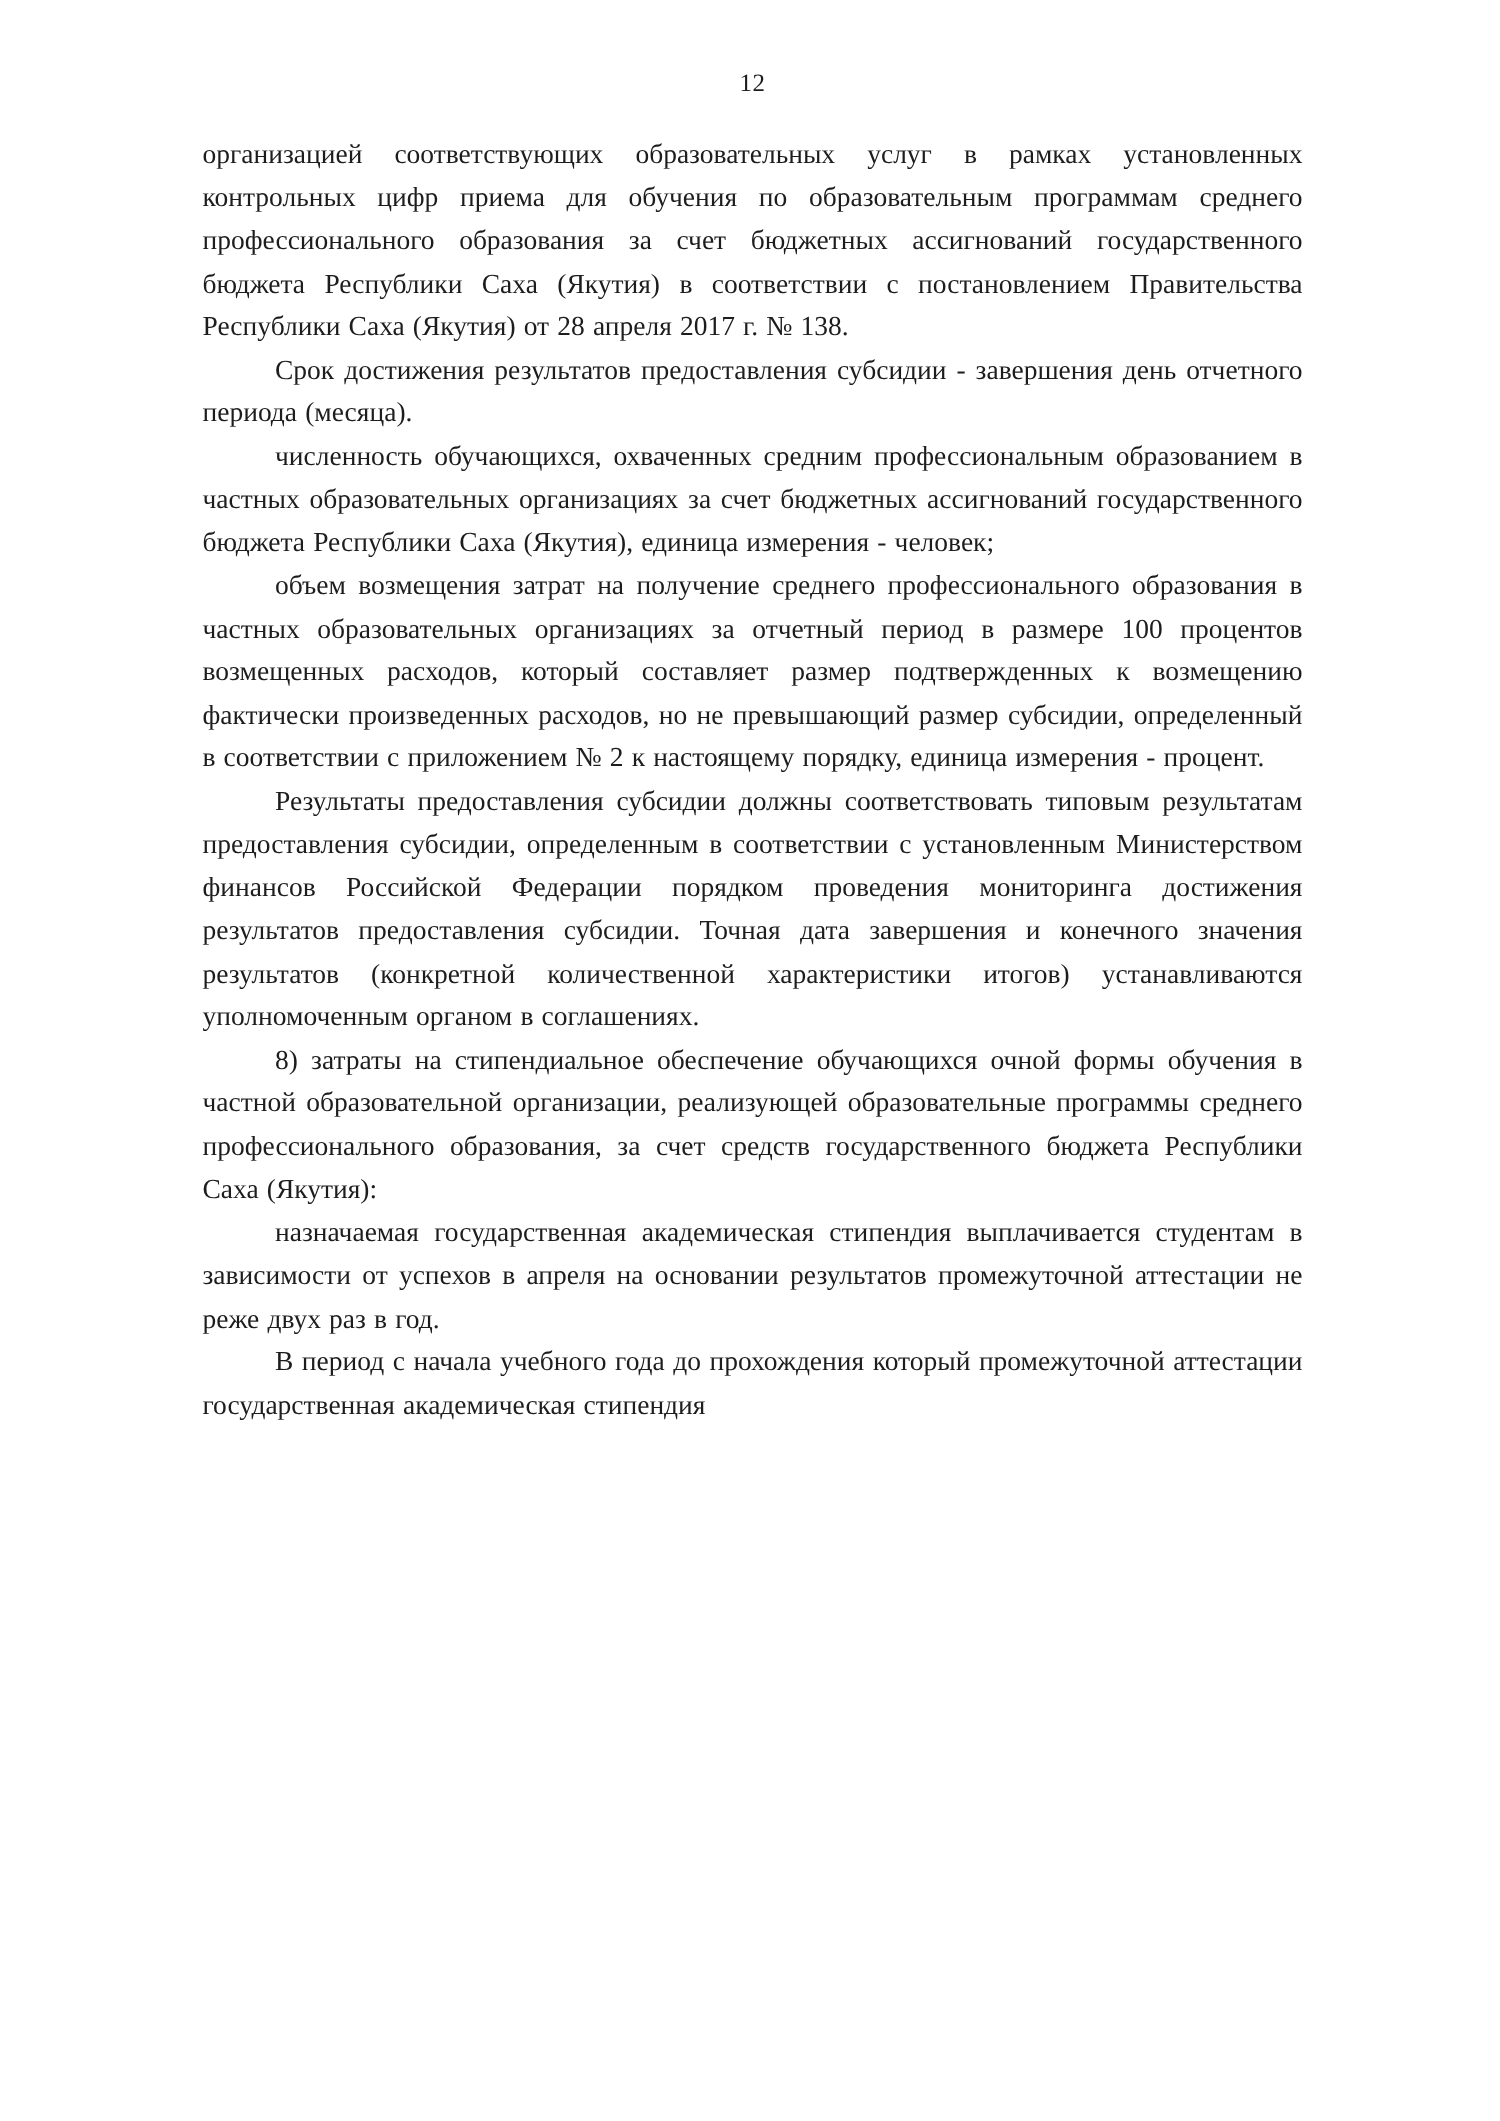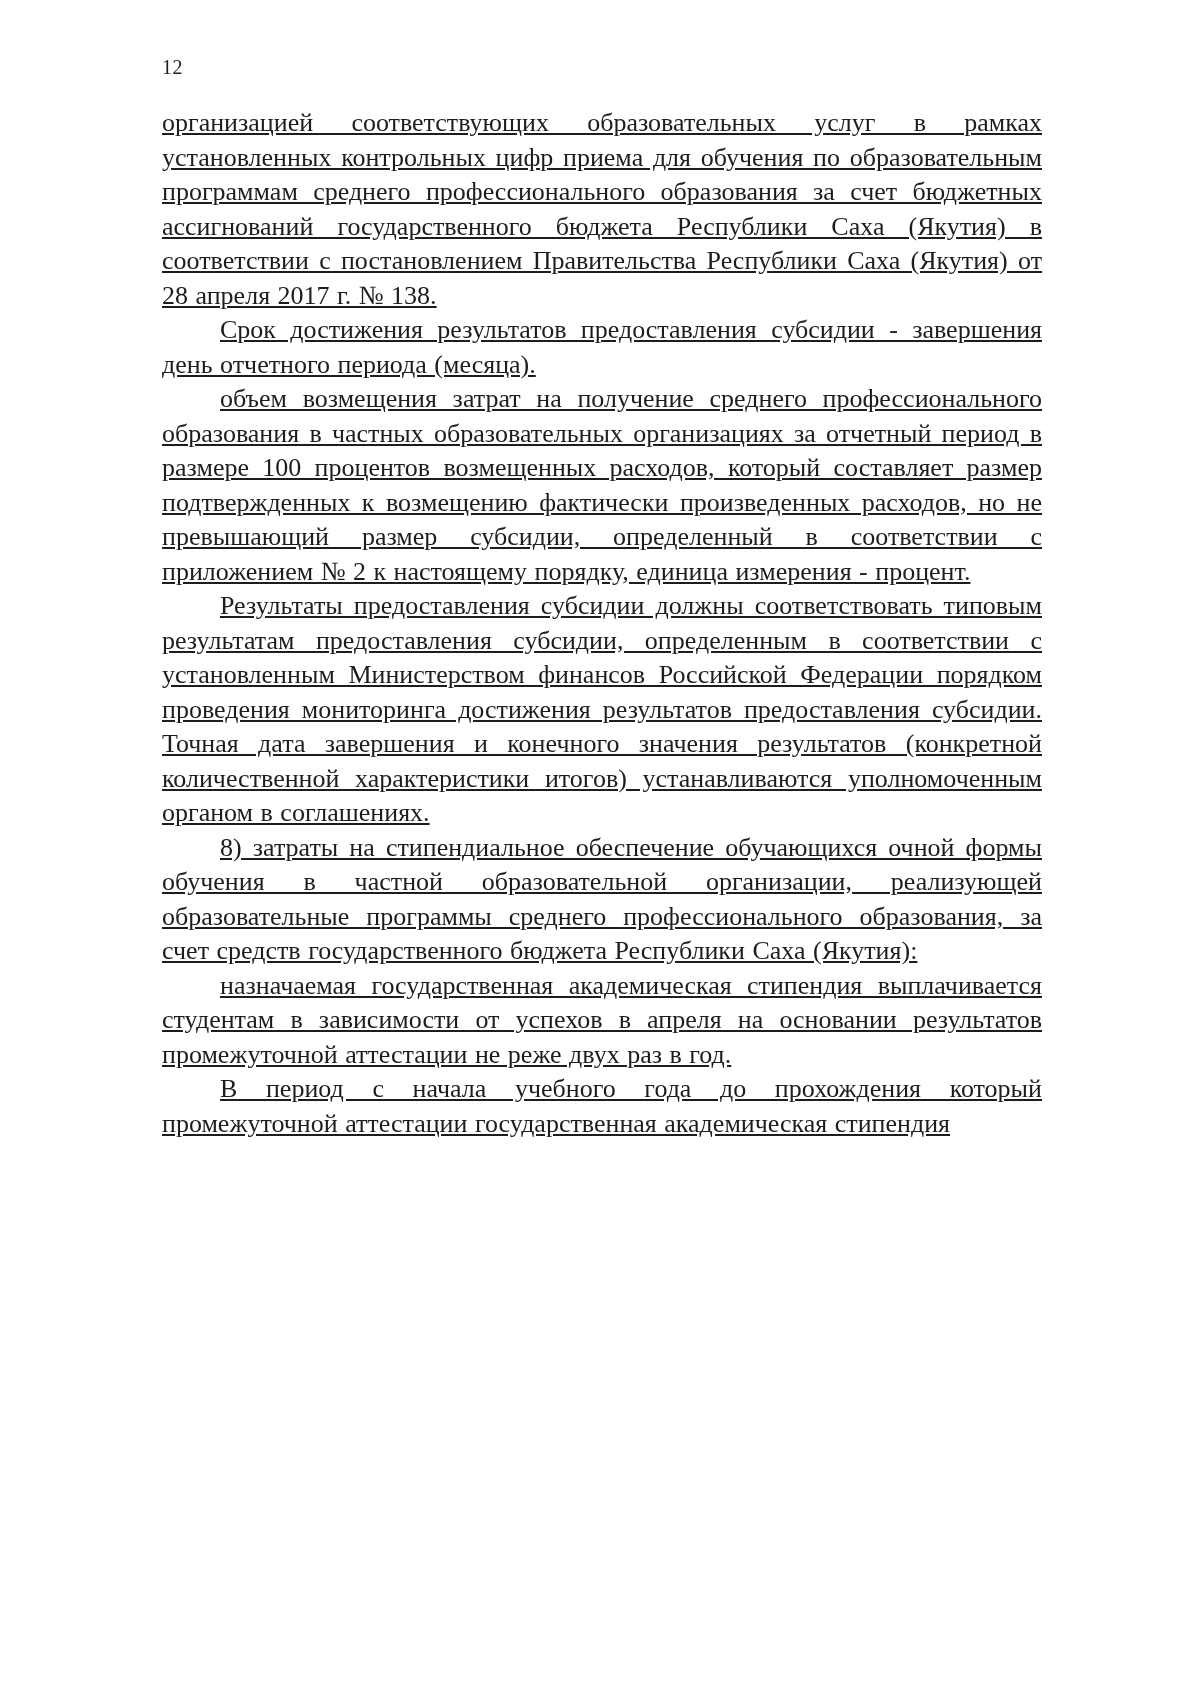--- a/index.html
+++ b/index.html
@@ -13,47 +13,47 @@
     height: 1697px;
     margin: 0 auto;
     background: #ffffff;
     box-sizing: border-box;
     padding: 56px 158px 40px 162px;
     font-family: "Liberation Serif", "DejaVu Serif", serif;
     color: #1d1d1d;
     overflow: hidden;
   }
   .page-number {
-    text-align: left;
+    text-align: center;
     font-size: 20px;
     line-height: 22px;
     margin-bottom: 28px;
     letter-spacing: 0.5px;
   }
   .content p {
     margin: 0;
-    font-size: 26px;
+    font-size: 22px;
     line-height: 34.5px;
     text-align: justify;
     text-indent: 58px;
     word-spacing: 1px;
-    text-decoration: underline;
   }
   .content p.no-indent {
     text-indent: 0;
   }
 </style>
 </head>
 <body>
 
 <div class="page">
   <div class="page-number">12</div>
 
   <div class="content">
     <p class="no-indent">организацией соответствующих образовательных услуг в рамках установленных контрольных цифр приема для обучения по образовательным программам среднего профессионального образования за счет бюджетных ассигнований государственного бюджета Республики Саха (Якутия) в соответствии с постановлением Правительства Республики Саха (Якутия) от 28 апреля 2017 г. № 138.</p>
     <p>Срок достижения результатов предоставления субсидии - завершения день отчетного периода (месяца).</p>
+    <p>численность обучающихся, охваченных средним профессиональным образованием в частных образовательных организациях за счет бюджетных ассигнований государственного бюджета Республики Саха (Якутия), единица измерения - человек;</p>
     <p>объем возмещения затрат на получение среднего профессионального образования в частных образовательных организациях за отчетный период в размере 100 процентов возмещенных расходов, который составляет размер подтвержденных к возмещению фактически произведенных расходов, но не превышающий размер субсидии, определенный в соответствии с приложением № 2 к настоящему порядку, единица измерения - процент.</p>
     <p>Результаты предоставления субсидии должны соответствовать типовым результатам предоставления субсидии, определенным в соответствии с установленным Министерством финансов Российской Федерации порядком проведения мониторинга достижения результатов предоставления субсидии. Точная дата завершения и конечного значения результатов (конкретной количественной характеристики итогов) устанавливаются уполномоченным органом в соглашениях.</p>
     <p>8) затраты на стипендиальное обеспечение обучающихся очной формы обучения в частной образовательной организации, реализующей образовательные программы среднего профессионального образования, за счет средств государственного бюджета Республики Саха (Якутия):</p>
     <p>назначаемая государственная академическая стипендия выплачивается студентам в зависимости от успехов в апреля на основании результатов промежуточной аттестации не реже двух раз в год.</p>
     <p>В период с начала учебного года до прохождения который промежуточной аттестации государственная академическая стипендия</p>
   </div>
 </div>
 
 </body></html>

